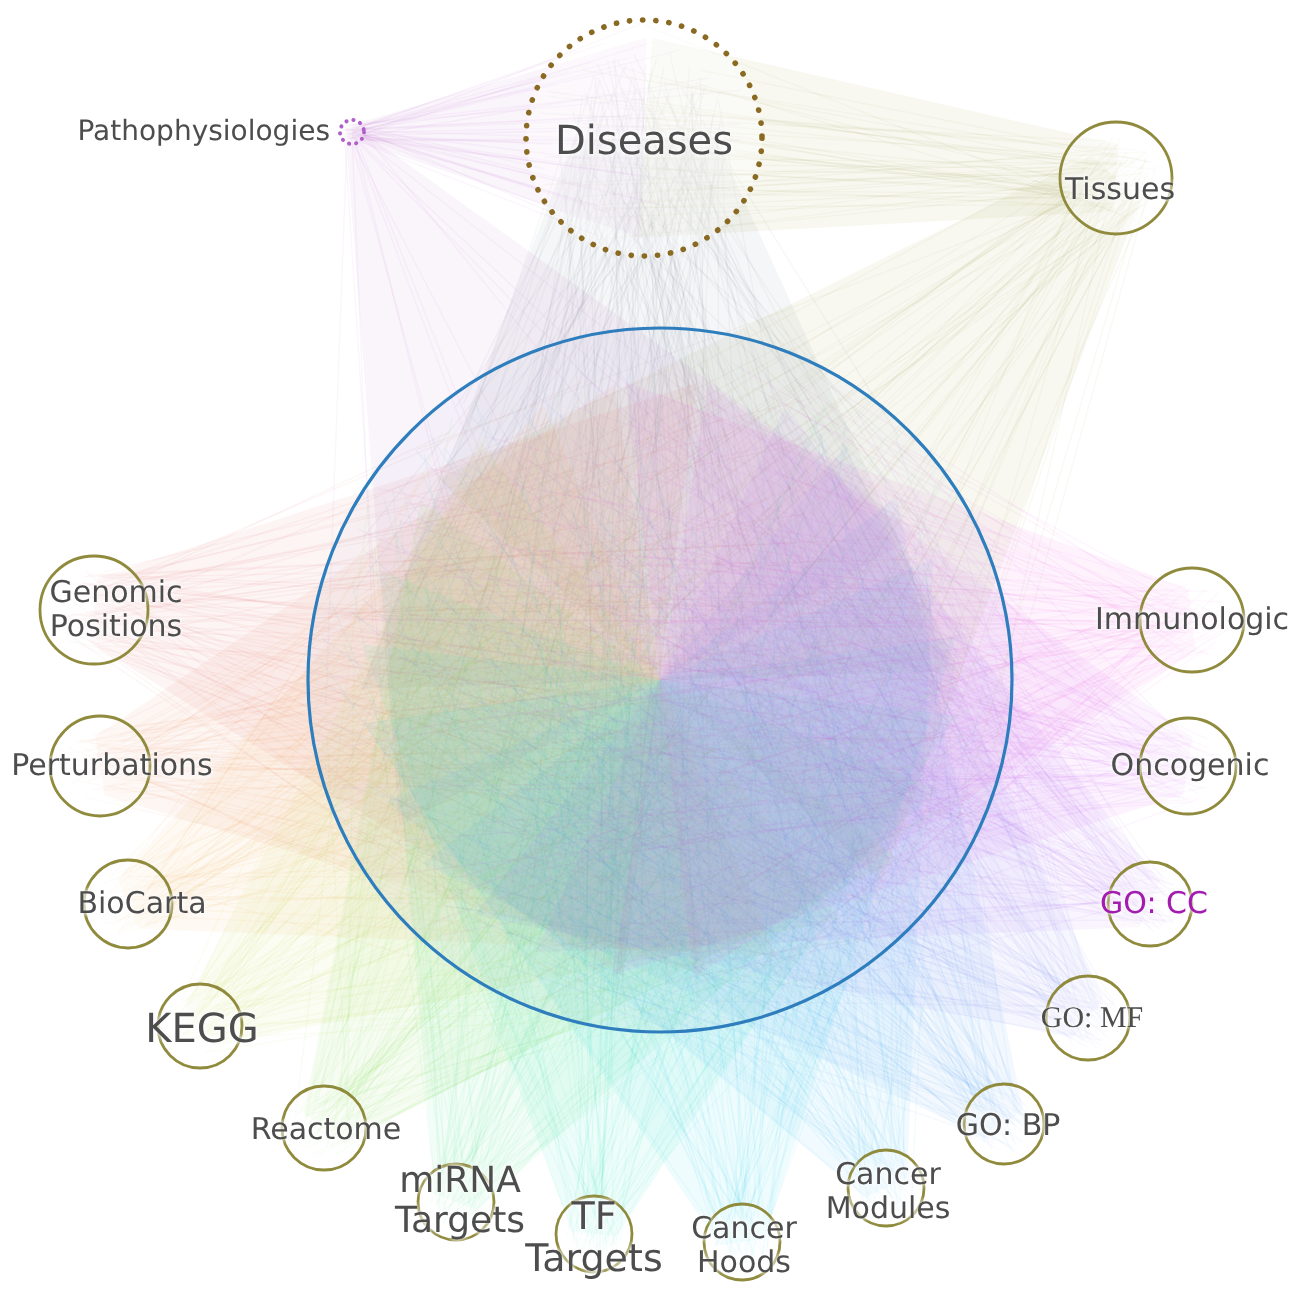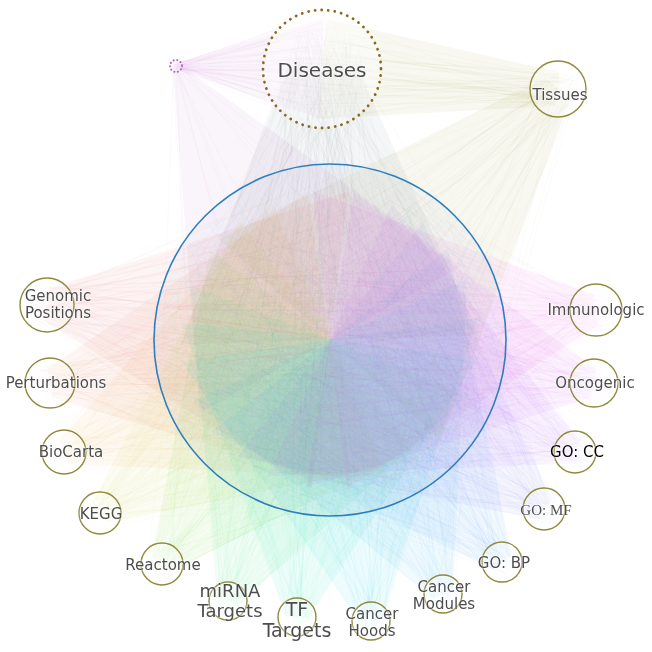--- a/index.html
+++ b/index.html
@@ -1397,33 +1397,34 @@
       <circle cx="371" cy="621" r="19" fill="rgba(255,255,255,0.35)" stroke="#8f8a3c" stroke-width="1.4"></circle>
       <circle cx="443" cy="594" r="19" fill="rgba(255,255,255,0.35)" stroke="#8f8a3c" stroke-width="1.4"></circle>
       <circle cx="502" cy="562" r="20" fill="rgba(255,255,255,0.35)" stroke="#8f8a3c" stroke-width="1.4"></circle>
       <circle cx="544" cy="509" r="21" fill="rgba(255,255,255,0.35)" stroke="#8f8a3c" stroke-width="1.4"></circle>
       <circle cx="575" cy="452" r="21" fill="rgba(255,255,255,0.35)" stroke="#8f8a3c" stroke-width="1.4"></circle>
       <circle cx="594" cy="383" r="24" fill="rgba(255,255,255,0.35)" stroke="#8f8a3c" stroke-width="1.4"></circle>
       <circle cx="596" cy="310" r="26" fill="rgba(255,255,255,0.35)" stroke="#8f8a3c" stroke-width="1.4"></circle>
     </svg>
 
   <div class="node-label" style="left: 322px; top: 70px; font-size: 20px; color: rgb(77, 77, 77); transform: translate(-50%, -50%);">Diseases</div>
+  <div class="node-label" style="left: 165px; top: 67px; font-size: 14px; color: rgb(77, 77, 77); transform: translate(-100%, -50%);">Pathophysiologies</div>
   <div class="node-label" style="left: 560px; top: 95px; font-size: 15px; color: rgb(77, 77, 77); transform: translate(-50%, -50%);">Tissues</div>
   <div class="node-label" style="left: 46px; top: 305px; font-size: 15px; color: rgb(77, 77, 77); transform: translate(-50%, -50%); margin-left: 12px;">Genomic
 Positions</div>
   <div class="node-label" style="left: 56px; top: 383px; font-size: 15px; color: rgb(77, 77, 77); transform: translate(-50%, -50%);">Perturbations</div>
   <div class="node-label" style="left: 71px; top: 452px; font-size: 15px; color: rgb(77, 77, 77); transform: translate(-50%, -50%); text-align: right;">BioCarta</div>
-  <div class="node-label" style="left: 101px; top: 514px; font-size: 15px; color: rgb(77, 77, 77); transform: translate(-50%, -50%);">KEGG</div>
+  <div class="node-label" style="left: 101px; top: 514px; font-size: 20px; color: rgb(77, 77, 77); transform: translate(-50%, -50%);">KEGG</div>
   <div class="node-label" style="left: 163px; top: 565px; font-size: 15px; color: rgb(77, 77, 77); transform: translate(-50%, -50%); text-align: right;">Reactome</div>
   <div class="node-label" style="left: 230px; top: 601px; font-size: 18px; color: rgb(77, 77, 77); transform: translate(-50%, -50%);">miRNA
 Targets</div>
   <div class="node-label" style="left: 297px; top: 620px; font-size: 19px; color: rgb(77, 77, 77); transform: translate(-50%, -50%);">TF
 Targets</div>
   <div class="node-label" style="left: 372px; top: 623px; font-size: 15px; color: rgb(77, 77, 77); transform: translate(-50%, -50%);">Cancer
 Hoods</div>
   <div class="node-label" style="left: 444px; top: 596px; font-size: 15px; color: rgb(77, 77, 77); transform: translate(-50%, -50%);">Cancer
 Modules</div>
   <div class="node-label" style="left: 504px; top: 563px; font-size: 15px; color: rgb(77, 77, 77); transform: translate(-50%, -50%);">GO: BP</div>
   <div class="node-label" style="left: 546px; top: 510px; font-size: 15px; color: rgb(77, 77, 77); transform: translate(-50%, -50%); font-family: Liberation Serif, serif;">GO: MF</div>
-  <div class="node-label" style="left: 577px; top: 452px; font-size: 15px; color: #000000; transform: translate(-50%, -50%);">GO: CC</div>
+  <div class="node-label" style="left: 577px; top: 452px; font-size: 15px; color: #a21caf; transform: translate(-50%, -50%);">GO: CC</div>
   <div class="node-label" style="left: 595px; top: 383px; font-size: 15px; color: rgb(77, 77, 77); transform: translate(-50%, -50%);">Oncogenic</div>
   <div class="node-label" style="left: 596px; top: 310px; font-size: 15px; color: rgb(77, 77, 77); transform: translate(-50%, -50%);">Immunologic</div>
 </div>
 
 </body></html>

